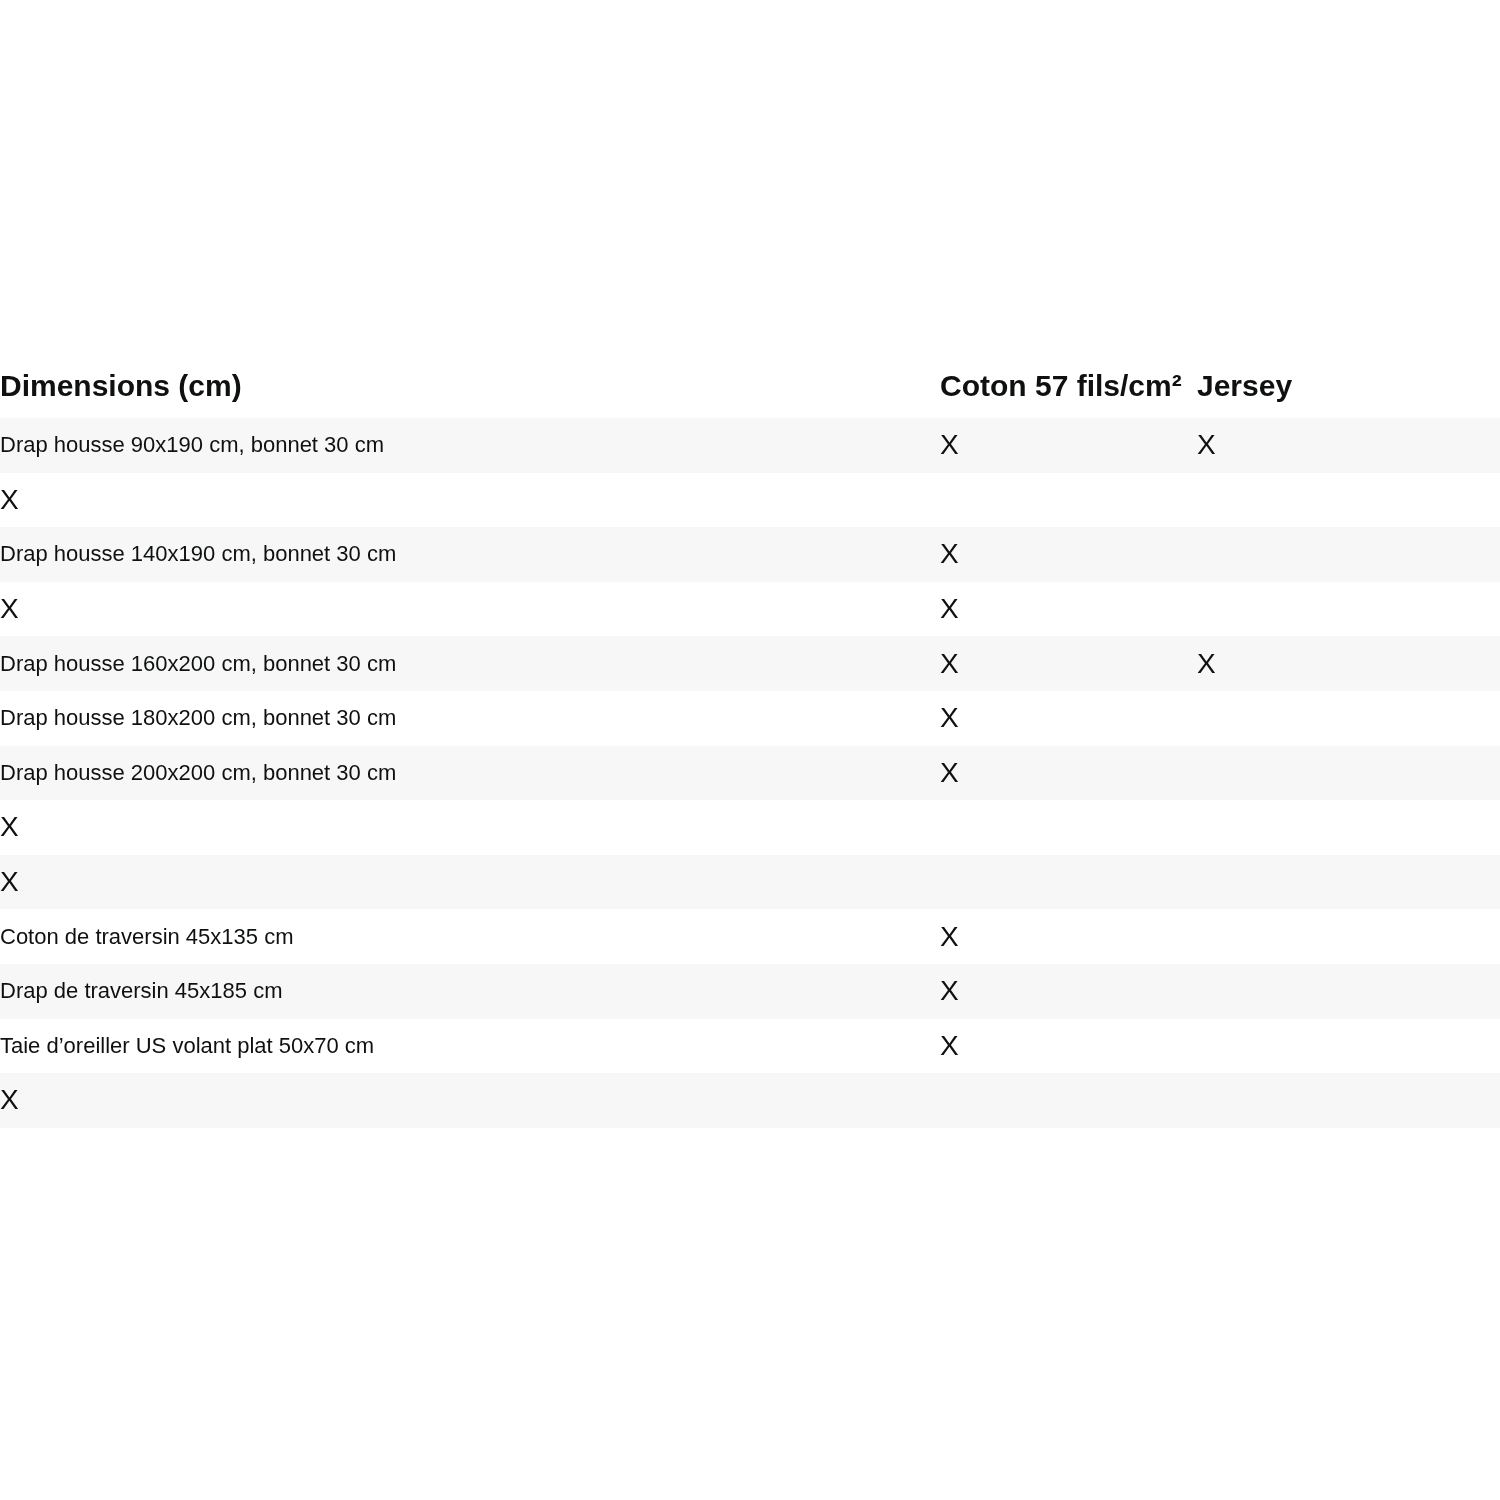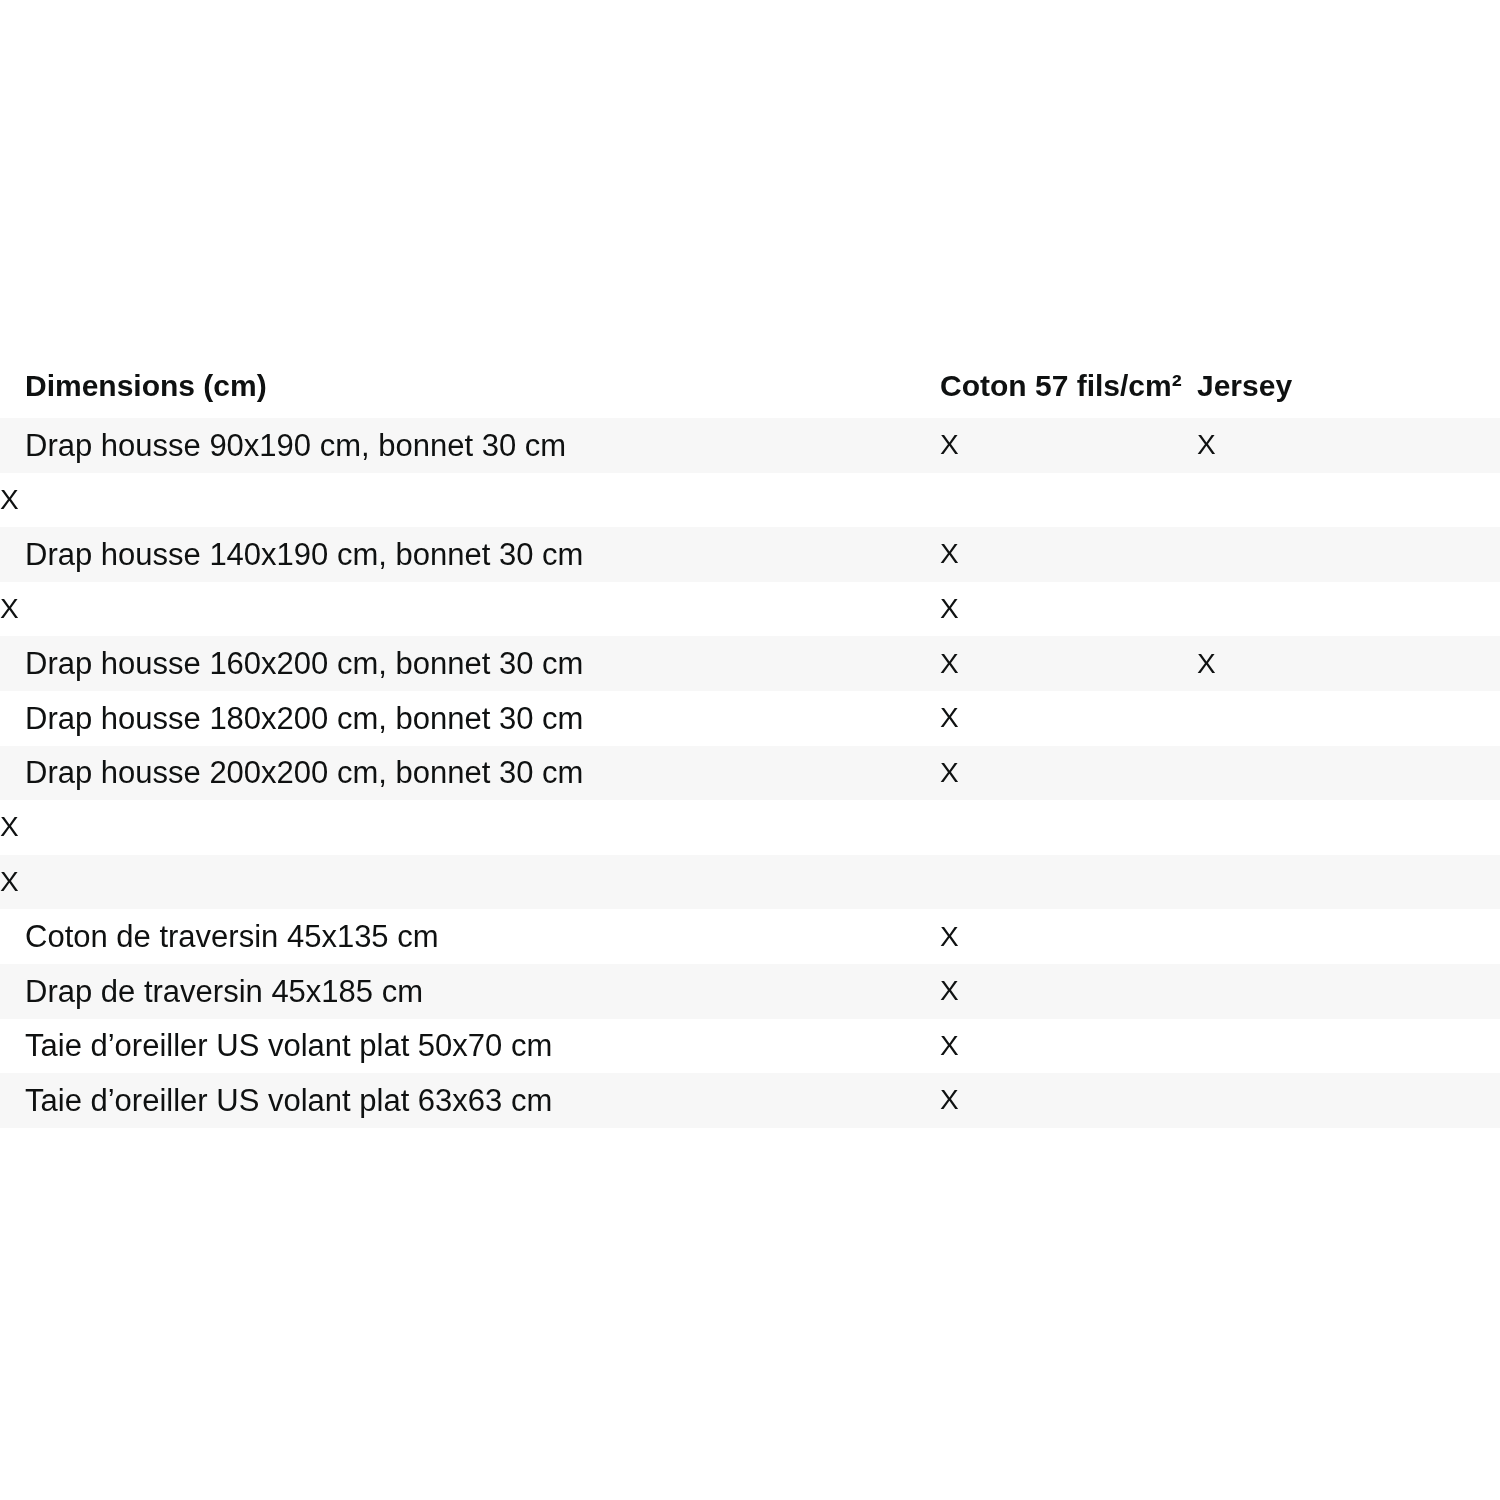--- a/index.html
+++ b/index.html
@@ -37,28 +37,27 @@
     background: #f7f7f7;
   }
   .body .row:nth-child(even) {
     background: #ffffff;
   }
   .cell {
     line-height: 1;
     white-space: nowrap;
   }
   .cell.label {
-    padding-left: 25px;
     text-align: left;
   }
   .cell.mark {
     text-align: left;
   }
   .body .cell.label {
-    font-size: 31px;
+    font-size: 22px;
   }
   .body .cell.mark {
     font-size: 28px;
   }
 </style>
 </head>
 <body>
 
 <div class="comparison-table">
 
@@ -132,19 +131,18 @@
       <div class="cell mark"></div>
     </div>
 
     <div class="row">
       <div class="cell label">Taie d’oreiller US volant plat 50x70 cm</div>
       <div class="cell mark">X</div>
       <div class="cell mark"></div>
     </div>
 
     <div class="row">
-      <div class="cell label">Taie d’oreiller US volant plat 63x63 cm</div>
       <div class="cell mark">X</div>
       <div class="cell mark"></div>
     </div>
 
   </div>
 </div>
 
 </body></html>

